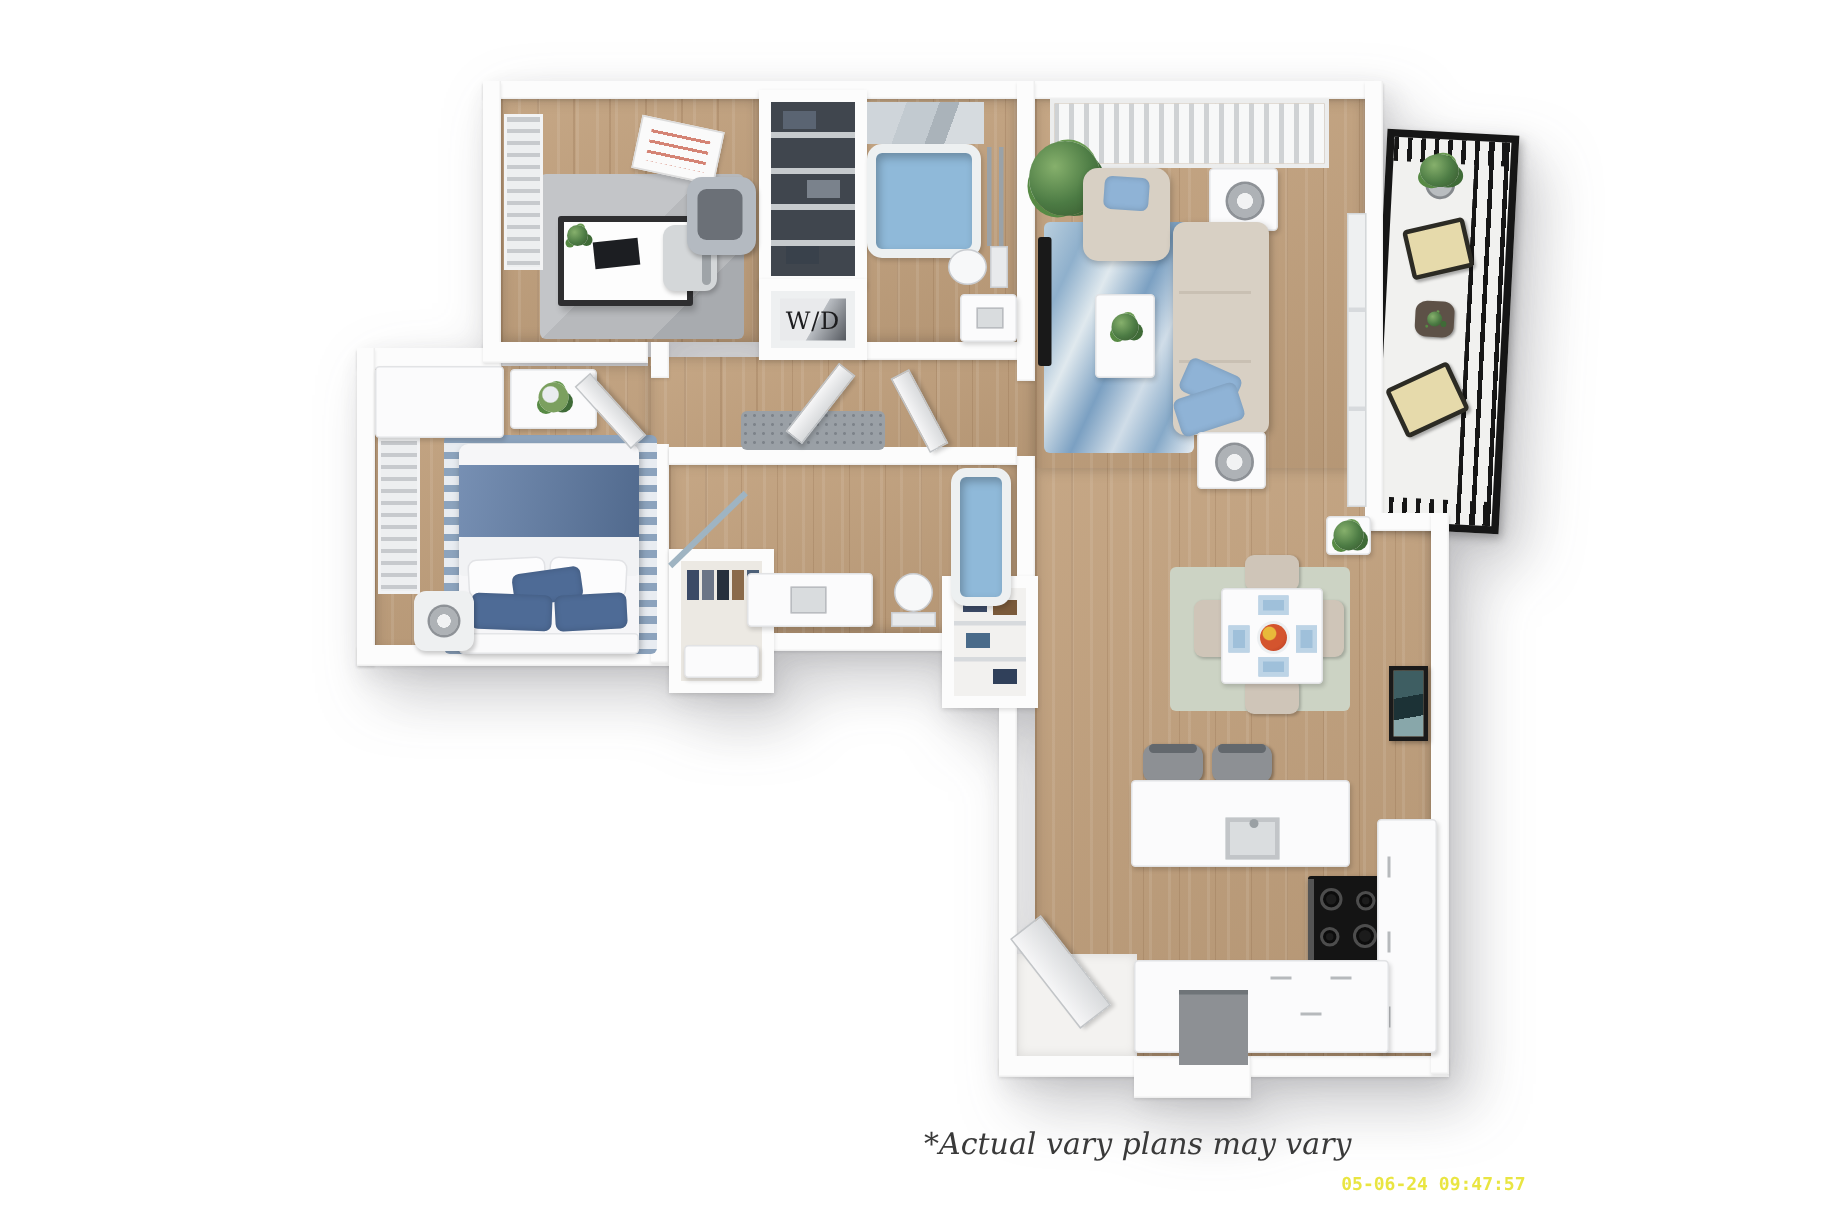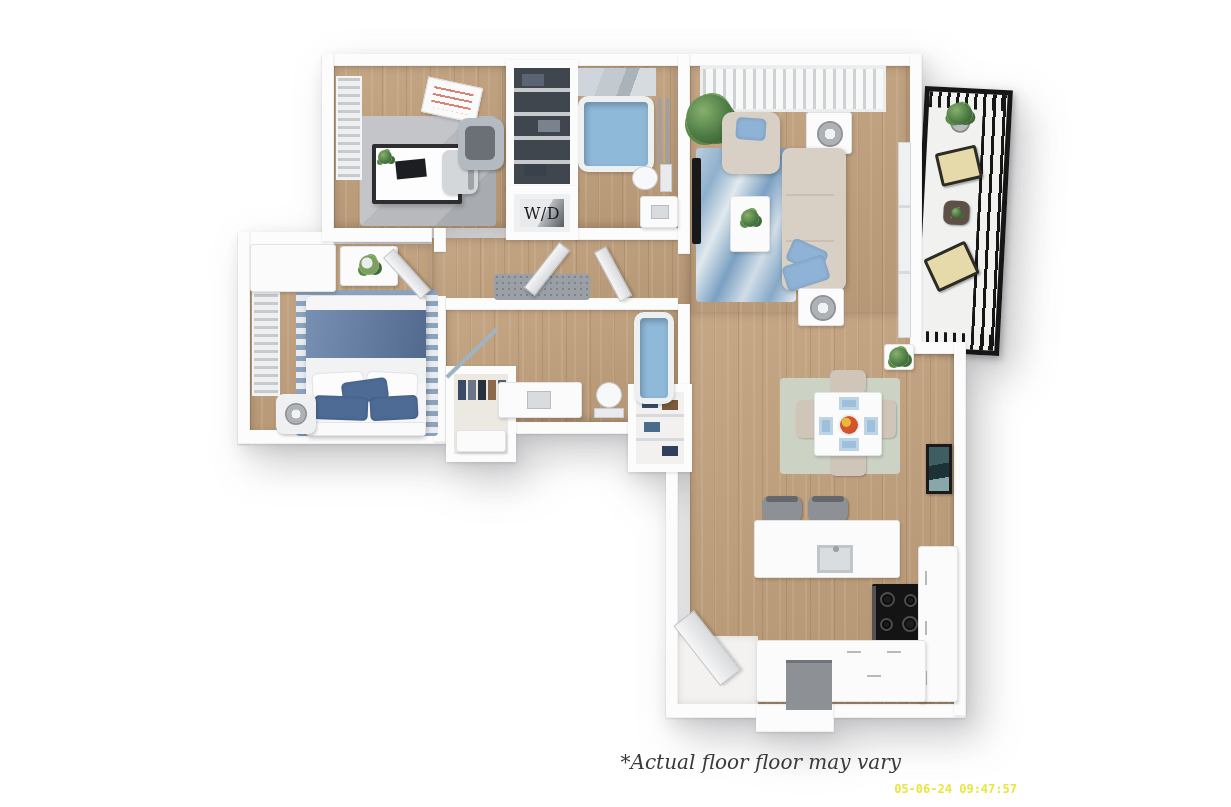--- a/index.html
+++ b/index.html
@@ -267,15 +267,15 @@
   <div class="white f" style="left:756px;top:640px;width:170px;height:62px">
     <div class="tick" style="left:90px;top:10px;width:14px;height:2px"></div>
     <div class="tick" style="left:130px;top:10px;width:14px;height:2px"></div>
     <div class="tick" style="left:110px;top:34px;width:14px;height:2px"></div>
   </div>
   <div class="f" style="left:786px;top:660px;width:46px;height:50px;background:var(--appliance-gray);box-shadow:inset 0 3px 0 #6f7478"></div>
   <div class="door" style="left:694px;top:610px;width:26px;height:76px;transform:rotate(-38deg)"></div>
 
  </div>
 
- <div class="disclaimer">*Actual floor floor may vary</div>
+ <div class="disclaimer">*Actual vary plans may vary</div>
  <div class="timestamp">05-06-24 09:47:57</div>
 </div>
 
 </body></html>

